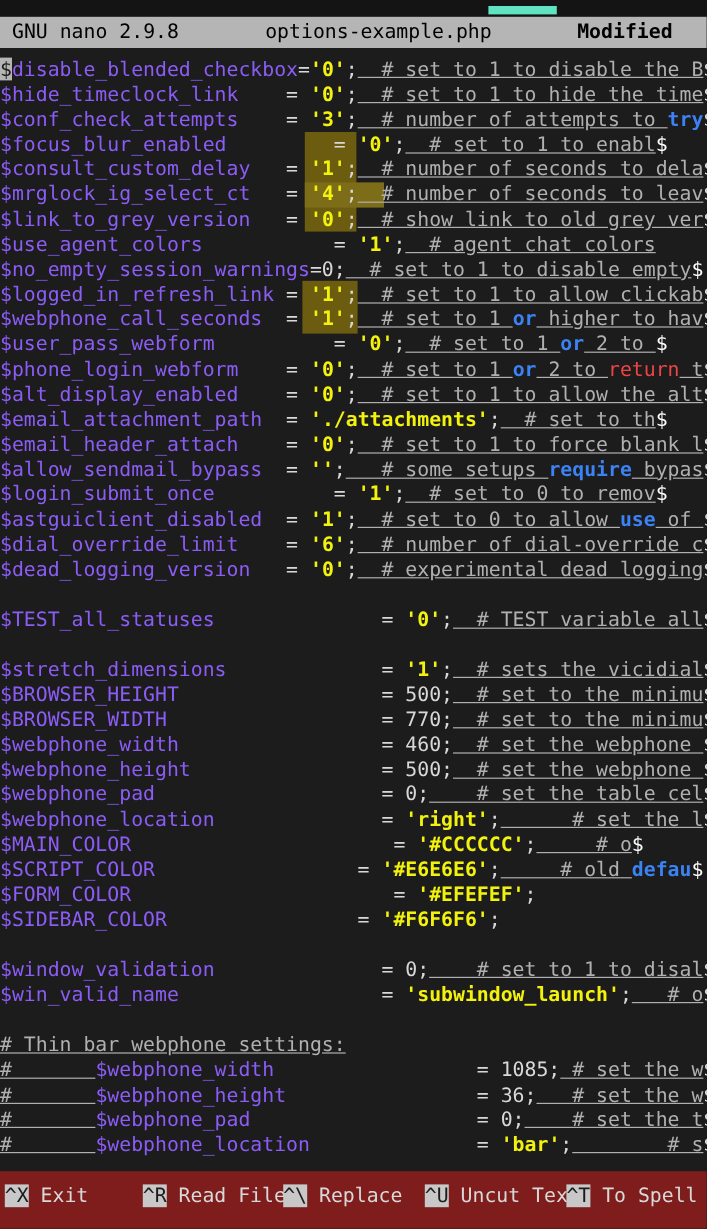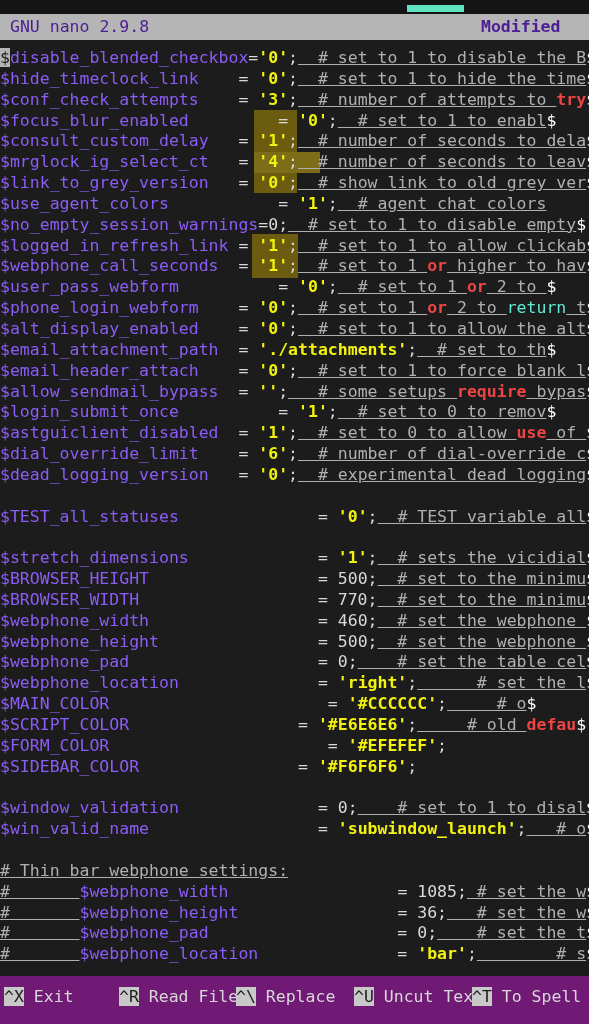--- a/index.html
+++ b/index.html
@@ -10,70 +10,71 @@
   }
   #app{position:relative;width:589px;height:1024px;background:#1c1c1c;}
 
   
   .scrollstrip{position:absolute;left:0;top:0;width:589px;height:14px;background:#141414;}
   .scrollthumb{position:absolute;top:5px;left:407px;width:57px;height:7px;background:#5fe3c0;}
 
   
   .titlebar{
     position:absolute;left:0;top:14px;width:589px;height:26px;
-    background:#b5b5b5;color:#4c1d95;
+    background:#b5b5b5;color:#000000;
     font-size:16.5px;line-height:26px;letter-spacing:0px;white-space:pre;
   }
   .tb-version{position:absolute;left:10px;top:0;}
   .tb-file{position:absolute;left:221px;top:0;}
   .tb-mod{position:absolute;left:481px;top:0;font-weight:bold;}
 
   
   .code{
     position:absolute;left:0;top:48px;width:589px;height:928px;
     font-size:16.5px;line-height:20.85px;white-space:pre;color:#d8d8d8;
   }
   .row{position:relative;height:20.85px;white-space:pre;}
 
   
   .v   {color:#8b5cf6;}            
   .op  {color:#d8d8d8;}            
   .str {color:#f2f20d;font-weight:bold;}            
   .cm  {color:#b0b0b0;text-decoration:underline;}            
-  .kw  {color:#ef4444;font-weight:bold;}  
-  .kwm {color:#5eead4;}            
+  .kw  {color:#3b82f6;font-weight:bold;}  
+  .kwm {color:#ef4444;}            
   .wrap{color:#ffffff;}            
 
   
   .cursor{background:#b5b5b5;color:#1c1c1c;}
 
   
   .selblk{position:absolute;background:#6b5c10;z-index:0;}
   .selblk.lite{background:#7d6c18;}
   .code .row{position:relative;z-index:1;}
 
   
   .botbar{
     position:absolute;left:0;top:976px;width:589px;height:48px;
-    background:#701a75;color:#d8d8d8;font-size:16.5px;white-space:pre;
+    background:#7f1d1d;color:#d8d8d8;font-size:16.5px;white-space:pre;
   }
   .sc{position:absolute;top:11px;white-space:pre;}
   .key{background:#c8c8c8;color:#1c1c1c;}
 </style>
 </head>
 <body>
 
 <div id="app">
 
   <div class="scrollstrip">
     <div class="scrollthumb"></div>
   </div>
 
   <div class="titlebar">
     <span class="tb-version">GNU nano 2.9.8</span>
+    <span class="tb-file">options-example.php</span>
     <span class="tb-mod">Modified</span>
   </div>
 
   <div id="sel-layer">
       <div class="selblk" style="left: 254px; top: 110px; width: 43px; height: 83px;"></div>
       <div class="selblk lite" style="left: 254px; top: 152px; width: 66px; height: 21px;"></div>
       <div class="selblk" style="left: 252px; top: 234px; width: 46px; height: 44px;"></div>
     </div>
 
   <div class="code" id="code"><div class="row"><span class="v cursor">$</span><span class="v">disable_blended_checkbox</span><span class="op">=</span><span class="str">'0'</span><span class="op">;</span><span class="cm">  # set to 1 to disable the B</span><span class="wrap">$</span></div><div class="row"><span class="v">$hide_timeclock_link</span><span class="op">    = </span><span class="str">'0'</span><span class="op">;</span><span class="cm">  # set to 1 to hide the time</span><span class="wrap">$</span></div><div class="row"><span class="v">$conf_check_attempts</span><span class="op">    = </span><span class="str">'3'</span><span class="op">;</span><span class="cm">  # number of attempts to </span><span class="kw">try</span><span class="wrap">$</span></div><div class="row"><span class="v">$focus_blur_enabled</span><span class="op">         = </span><span class="str">'0'</span><span class="op">;</span><span class="cm">  # set to 1 to enabl</span><span class="wrap">$</span></div><div class="row"><span class="v">$consult_custom_delay</span><span class="op">   = </span><span class="str">'1'</span><span class="op">;</span><span class="cm">  # number of seconds to dela</span><span class="wrap">$</span></div><div class="row"><span class="v">$mrglock_ig_select_ct</span><span class="op">   = </span><span class="str">'4'</span><span class="op">;</span><span class="cm">  # number of seconds to leav</span><span class="wrap">$</span></div><div class="row"><span class="v">$link_to_grey_version</span><span class="op">   = </span><span class="str">'0'</span><span class="op">;</span><span class="cm">  # show link to old grey ver</span><span class="wrap">$</span></div><div class="row"><span class="v">$use_agent_colors</span><span class="op">           = </span><span class="str">'1'</span><span class="op">;</span><span class="cm">  # agent chat colors</span></div><div class="row"><span class="v">$no_empty_session_warnings</span><span class="op">=0;</span><span class="cm">  # set to 1 to disable empty</span><span class="wrap">$</span></div><div class="row"><span class="v">$logged_in_refresh_link</span><span class="op"> = </span><span class="str">'1'</span><span class="op">;</span><span class="cm">  # set to 1 to allow clickab</span><span class="wrap">$</span></div><div class="row"><span class="v">$webphone_call_seconds</span><span class="op">  = </span><span class="str">'1'</span><span class="op">;</span><span class="cm">  # set to 1 </span><span class="kw">or</span><span class="cm"> higher to hav</span><span class="wrap">$</span></div><div class="row"><span class="v">$user_pass_webform</span><span class="op">          = </span><span class="str">'0'</span><span class="op">;</span><span class="cm">  # set to 1 </span><span class="kw">or</span><span class="cm"> 2 to </span><span class="wrap">$</span></div><div class="row"><span class="v">$phone_login_webform</span><span class="op">    = </span><span class="str">'0'</span><span class="op">;</span><span class="cm">  # set to 1 </span><span class="kw">or</span><span class="cm"> 2 to </span><span class="kwm">return</span><span class="cm"> t</span><span class="wrap">$</span></div><div class="row"><span class="v">$alt_display_enabled</span><span class="op">    = </span><span class="str">'0'</span><span class="op">;</span><span class="cm">  # set to 1 to allow the alt</span><span class="wrap">$</span></div><div class="row"><span class="v">$email_attachment_path</span><span class="op">  = </span><span class="str">'./attachments'</span><span class="op">;</span><span class="cm">  # set to th</span><span class="wrap">$</span></div><div class="row"><span class="v">$email_header_attach</span><span class="op">    = </span><span class="str">'0'</span><span class="op">;</span><span class="cm">  # set to 1 to force blank l</span><span class="wrap">$</span></div><div class="row"><span class="v">$allow_sendmail_bypass</span><span class="op">  = </span><span class="str">''</span><span class="op">;</span><span class="cm">   # some setups </span><span class="kw">require</span><span class="cm"> bypas</span><span class="wrap">$</span></div><div class="row"><span class="v">$login_submit_once</span><span class="op">          = </span><span class="str">'1'</span><span class="op">;</span><span class="cm">  # set to 0 to remov</span><span class="wrap">$</span></div><div class="row"><span class="v">$astguiclient_disabled</span><span class="op">  = </span><span class="str">'1'</span><span class="op">;</span><span class="cm">  # set to 0 to allow </span><span class="kw">use</span><span class="cm"> of </span><span class="wrap">$</span></div><div class="row"><span class="v">$dial_override_limit</span><span class="op">    = </span><span class="str">'6'</span><span class="op">;</span><span class="cm">  # number of dial-override c</span><span class="wrap">$</span></div><div class="row"><span class="v">$dead_logging_version</span><span class="op">   = </span><span class="str">'0'</span><span class="op">;</span><span class="cm">  # experimental dead logging</span><span class="wrap">$</span></div><div class="row">&nbsp;</div><div class="row"><span class="v">$TEST_all_statuses</span><span class="op">              = </span><span class="str">'0'</span><span class="op">;</span><span class="cm">  # TEST variable all</span><span class="wrap">$</span></div><div class="row">&nbsp;</div><div class="row"><span class="v">$stretch_dimensions</span><span class="op">             = </span><span class="str">'1'</span><span class="op">;</span><span class="cm">  # sets the vicidial</span><span class="wrap">$</span></div><div class="row"><span class="v">$BROWSER_HEIGHT</span><span class="op">                 = 500;</span><span class="cm">  # set to the minimu</span><span class="wrap">$</span></div><div class="row"><span class="v">$BROWSER_WIDTH</span><span class="op">                  = 770;</span><span class="cm">  # set to the minimu</span><span class="wrap">$</span></div><div class="row"><span class="v">$webphone_width</span><span class="op">                 = 460;</span><span class="cm">  # set the webphone </span><span class="wrap">$</span></div><div class="row"><span class="v">$webphone_height</span><span class="op">                = 500;</span><span class="cm">  # set the webphone </span><span class="wrap">$</span></div><div class="row"><span class="v">$webphone_pad</span><span class="op">                   = 0;</span><span class="cm">    # set the table cel</span><span class="wrap">$</span></div><div class="row"><span class="v">$webphone_location</span><span class="op">              = </span><span class="str">'right'</span><span class="op">;</span><span class="cm">      # set the l</span><span class="wrap">$</span></div><div class="row"><span class="v">$MAIN_COLOR</span><span class="op">                      = </span><span class="str">'#CCCCCC'</span><span class="op">;</span><span class="cm">     # o</span><span class="wrap">$</span></div><div class="row"><span class="v">$SCRIPT_COLOR</span><span class="op">                 = </span><span class="str">'#E6E6E6'</span><span class="op">;</span><span class="cm">     # old </span><span class="kw">defau</span><span class="wrap">$</span></div><div class="row"><span class="v">$FORM_COLOR</span><span class="op">                      = </span><span class="str">'#EFEFEF'</span><span class="op">;</span></div><div class="row"><span class="v">$SIDEBAR_COLOR</span><span class="op">                = </span><span class="str">'#F6F6F6'</span><span class="op">;</span></div><div class="row">&nbsp;</div><div class="row"><span class="v">$window_validation</span><span class="op">              = 0;</span><span class="cm">    # set to 1 to disal</span><span class="wrap">$</span></div><div class="row"><span class="v">$win_valid_name</span><span class="op">                 = </span><span class="str">'subwindow_launch'</span><span class="op">;</span><span class="cm">   # o</span><span class="wrap">$</span></div><div class="row">&nbsp;</div><div class="row"><span class="cm"># Thin bar webphone settings:</span></div><div class="row"><span class="cm">#       </span><span class="v">$webphone_width</span><span class="op">                 = 1085;</span><span class="cm"> # set the w</span><span class="wrap">$</span></div><div class="row"><span class="cm">#       </span><span class="v">$webphone_height</span><span class="op">                = 36;</span><span class="cm">   # set the w</span><span class="wrap">$</span></div><div class="row"><span class="cm">#       </span><span class="v">$webphone_pad</span><span class="op">                   = 0;</span><span class="cm">    # set the t</span><span class="wrap">$</span></div><div class="row"><span class="cm">#       </span><span class="v">$webphone_location</span><span class="op">              = </span><span class="str">'bar'</span><span class="op">;</span><span class="cm">        # s</span><span class="wrap">$</span></div></div>

